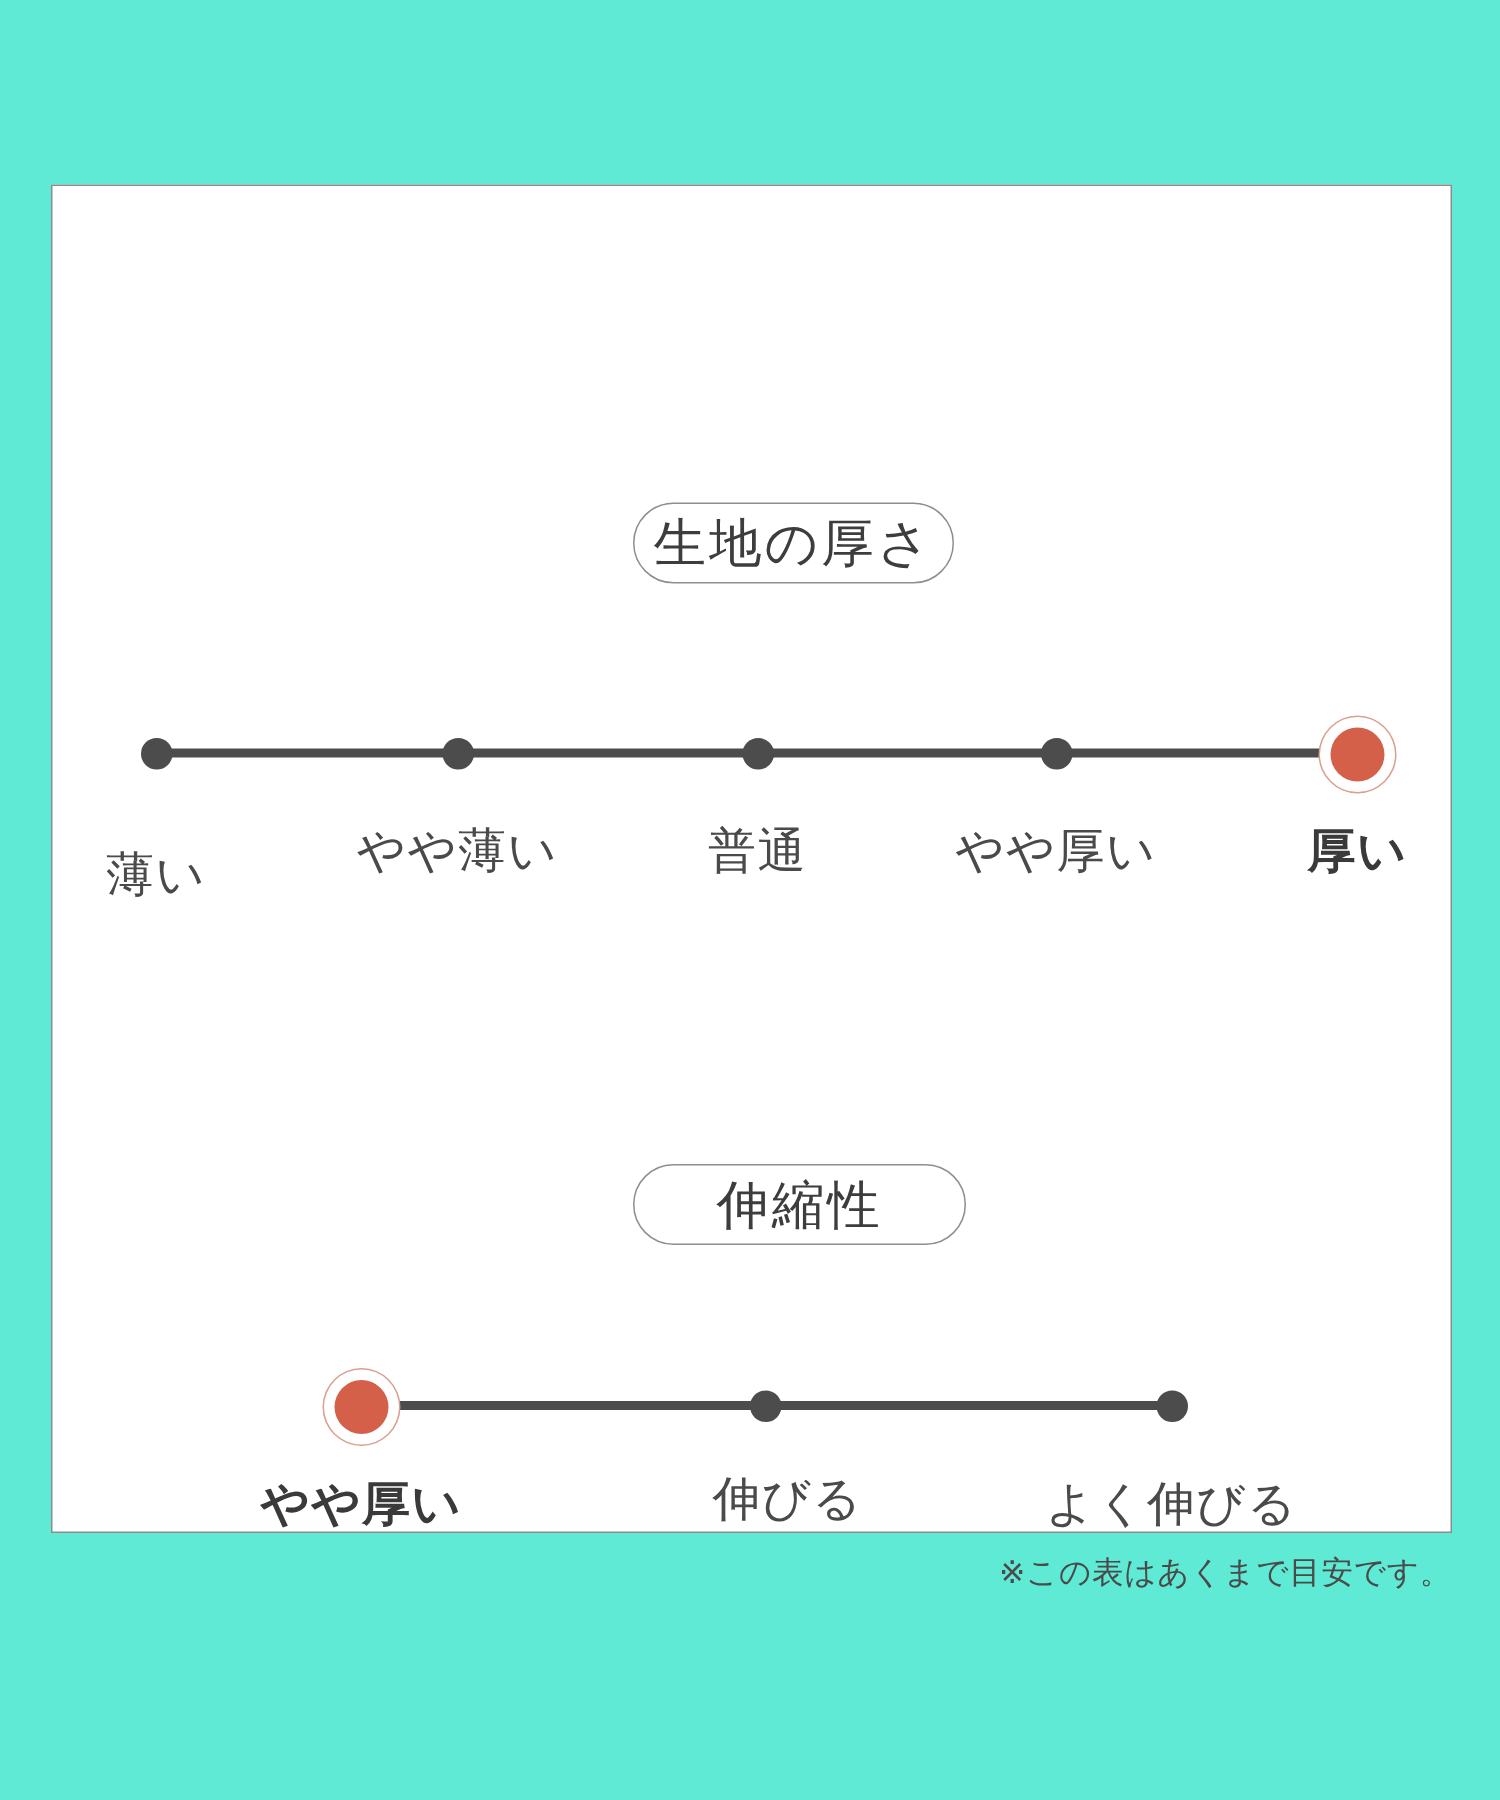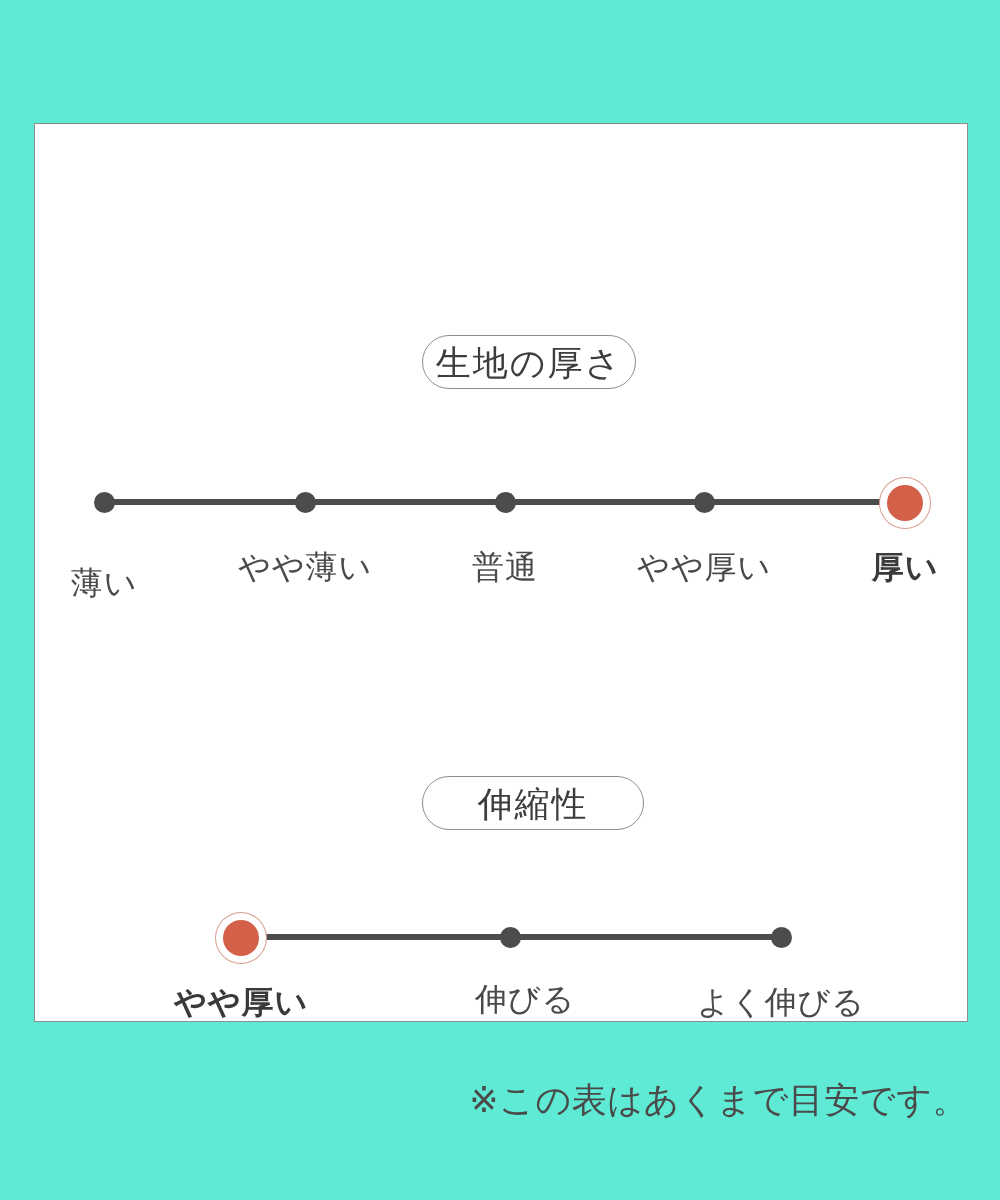--- a/index.html
+++ b/index.html
@@ -102,22 +102,22 @@
     letter-spacing: 1px;
   }
   .tick-label.active {
     font-weight: 700;
     color: #3a3a3a;
   }
   
   #footnote {
     position: absolute;
     right: 32px;
-    top: 1082px;
-    font-size: 35px;
+    top: 1038px;
+    font-size: 21px;
     line-height: 1;
     color: #4a4a4a;
     letter-spacing: 0.5px;
     white-space: nowrap;
   }
 </style>
 </head>
 <body>
 
 <div id="page">

